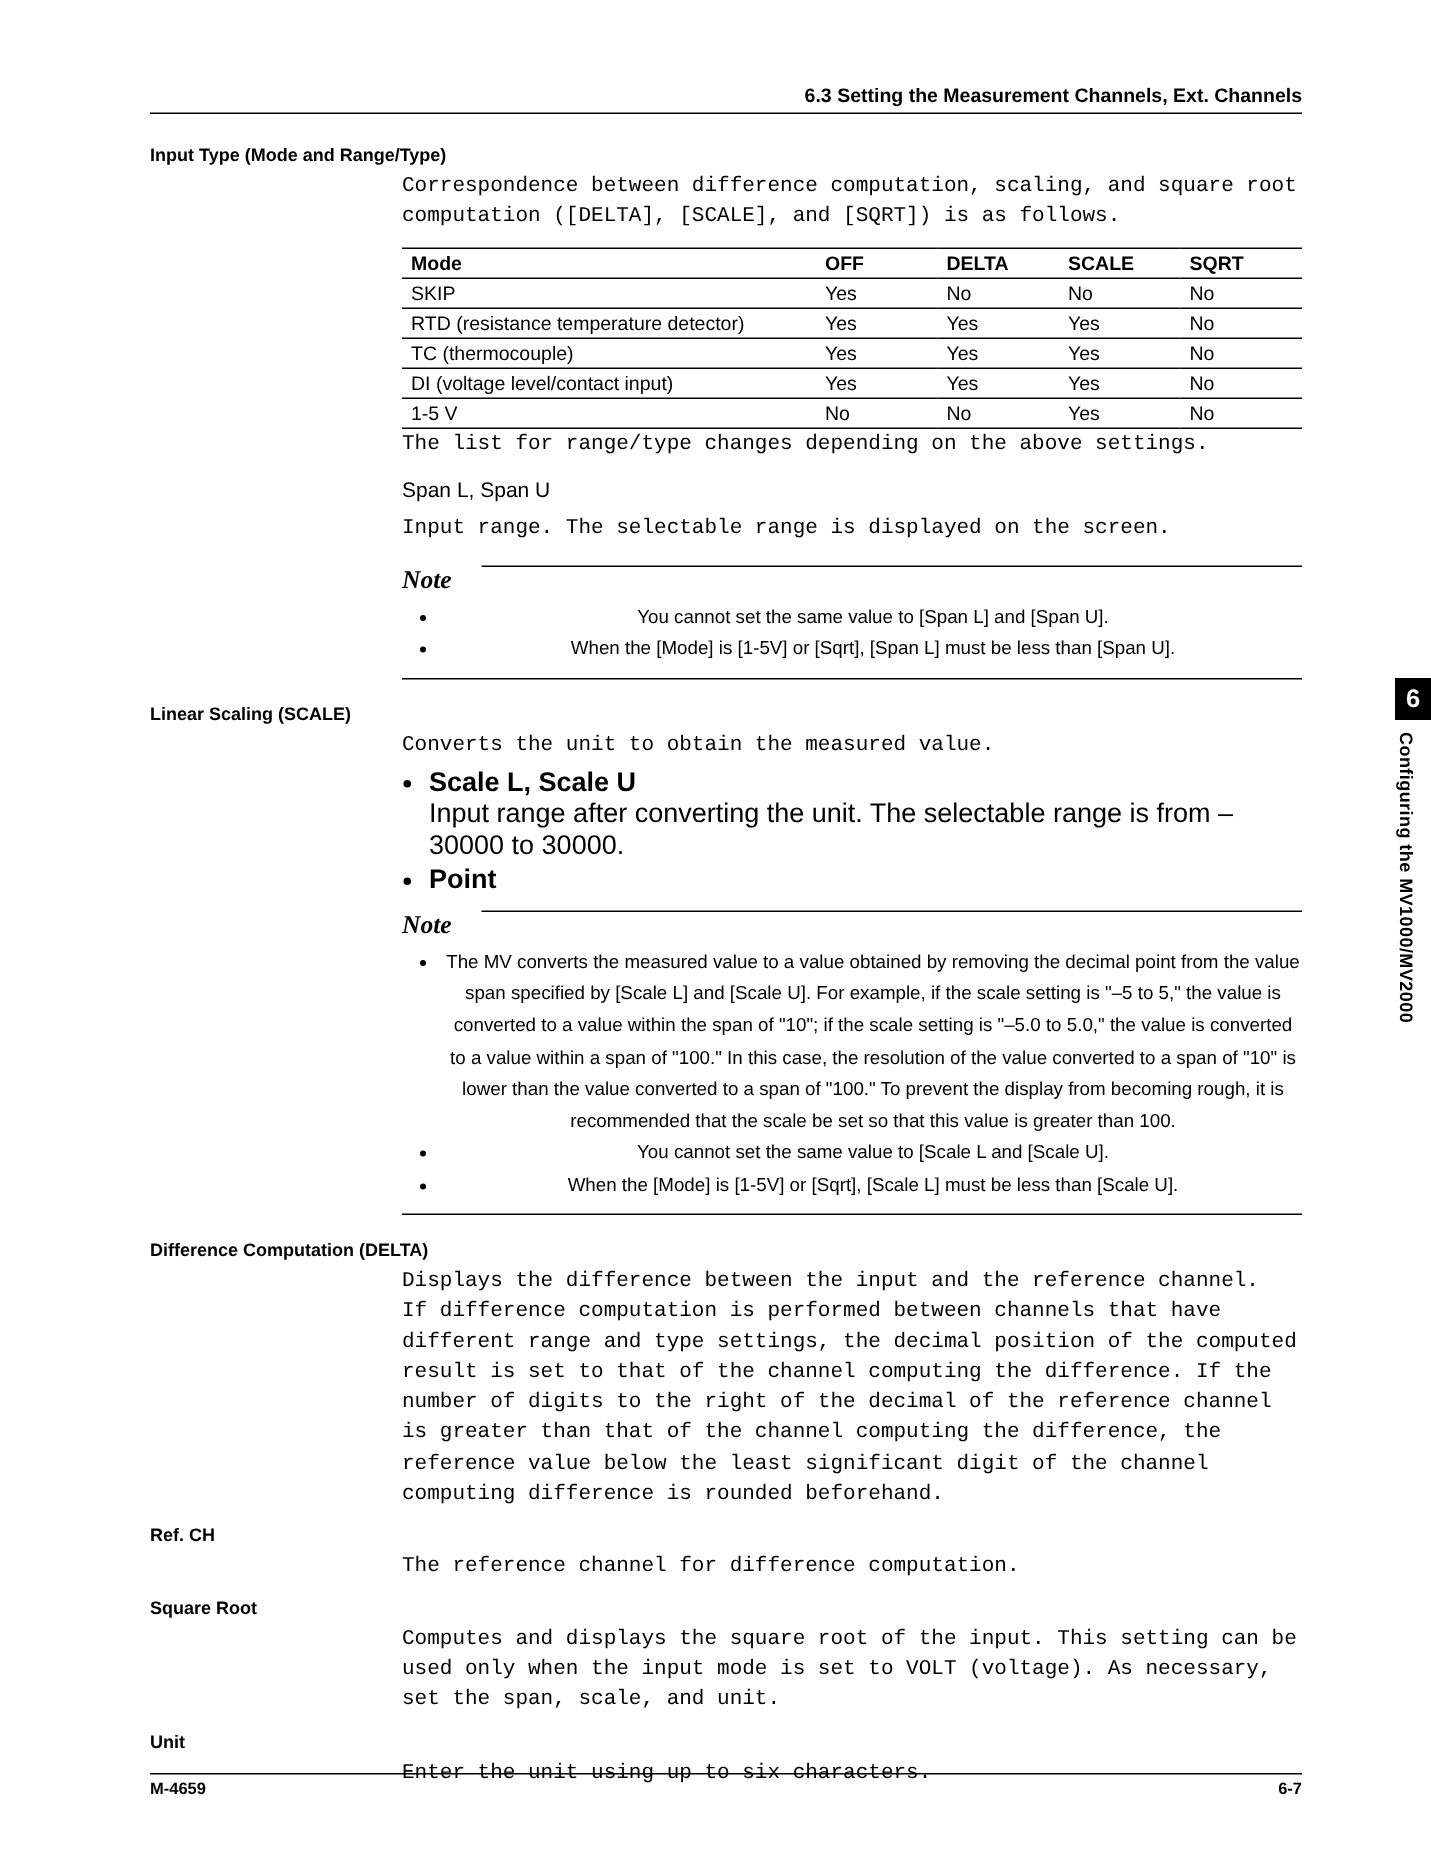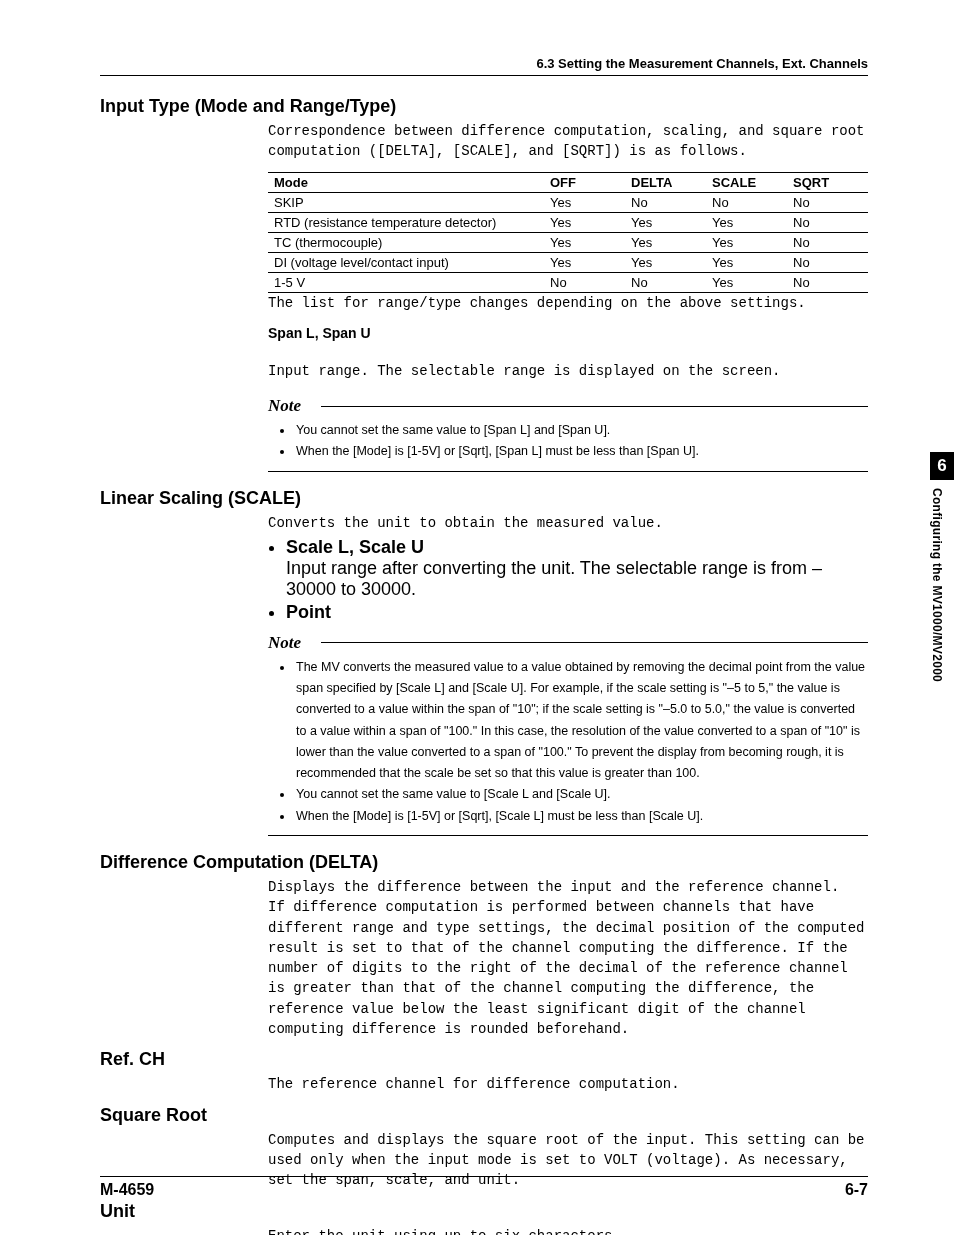--- a/index.html
+++ b/index.html
@@ -19,37 +19,37 @@
   }
   .top-header {
     text-align: right;
     font-size: 13px;
     font-weight: bold;
     padding-bottom: 4px;
     border-bottom: 1px solid #000;
     margin-bottom: 20px;
   }
   .section-h {
-    font-size: 18px;
+    font-size: 12px;
     font-weight: bold;
     margin: 0 0 4px 0;
   }
   .indent {
     margin-left: 168px;
   }
   .body-text {
     font-size: 14px;
     line-height: 1.45;
     margin: 0 0 10px 0;
     font-family: Liberation Mono, monospace;
   }
   .sub-h {
     font-size: 14px;
-    font-weight: bold;
-    margin: 12px 0 20px 0;
+    font-weight: normal;
+    margin: 12px 0 8px 0;
   }
   table.modes {
     border-collapse: collapse;
     width: 100%;
     font-size: 13px;
     margin: 0 0;
   }
   table.modes th {
     text-align: left;
     font-weight: bold;
@@ -63,40 +63,41 @@
   }
   table.modes th:first-child, table.modes td:first-child { width: 46%; }
   table.modes th:not(:first-child), table.modes td:not(:first-child) { width: 13.5%; }
   .note-block {
     margin: 10px 0 16px 0;
     padding-bottom: 8px;
     border-bottom: 1px solid #000;
   }
   .note-title-row {
     display: flex;
-    align-items: center;
+    align-items: flex-start;
     gap: 20px;
     margin-bottom: 4px;
   }
   .note-title {
     font-family: "Times New Roman", Times, serif;
     font-style: italic;
     font-weight: bold;
     font-size: 17px;
   }
   .note-rule {
     flex: 1;
     height: 1px;
     background: #000;
   }
   .note-list {
     margin: 0 0 0 8px;
     padding-left: 18px;
     font-size: 12.5px;
     line-height: 1.7;
+    text-align: center;
   }
   .note-list li { padding-left: 2px; }
   .bullet-list {
     margin: 4px 0 2px 0;
     padding-left: 18px;
     font-size: 18px;
   }
   .bullet-list li { margin-bottom: 2px; }
   .bullet-title { font-weight: bold; }
   .side-tab {
@@ -126,21 +127,21 @@
   }
   .footer {
     position: absolute;
     left: 100px;
     right: 86px;
     bottom: 36px;
     border-top: 1px solid #000;
     padding-top: 4px;
     display: flex;
     justify-content: space-between;
-    font-size: 16px;
+    font-size: 11px;
     font-weight: bold;
   }
 </style>
 </head>
 <body>
 
 <div class="page">
 
   <div class="top-header">6.3  Setting the Measurement Channels, Ext. Channels</div>
 

